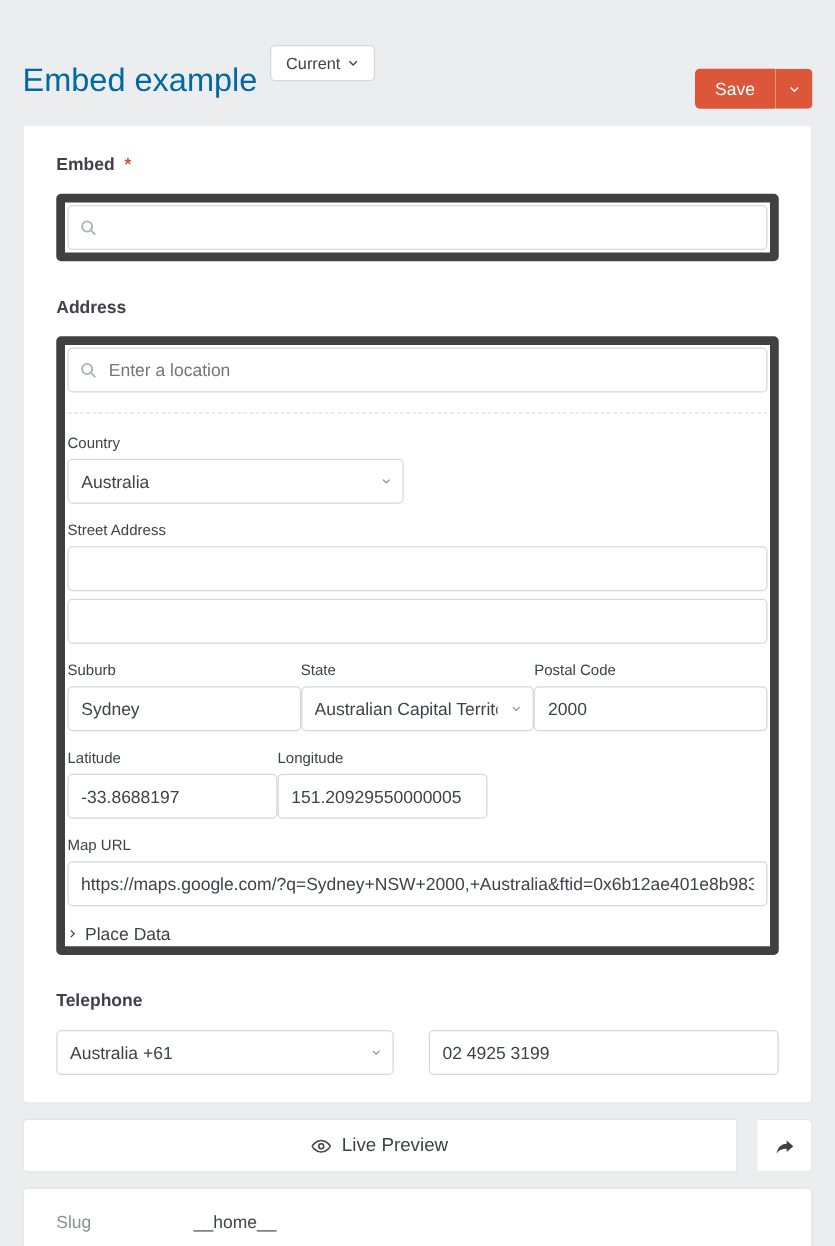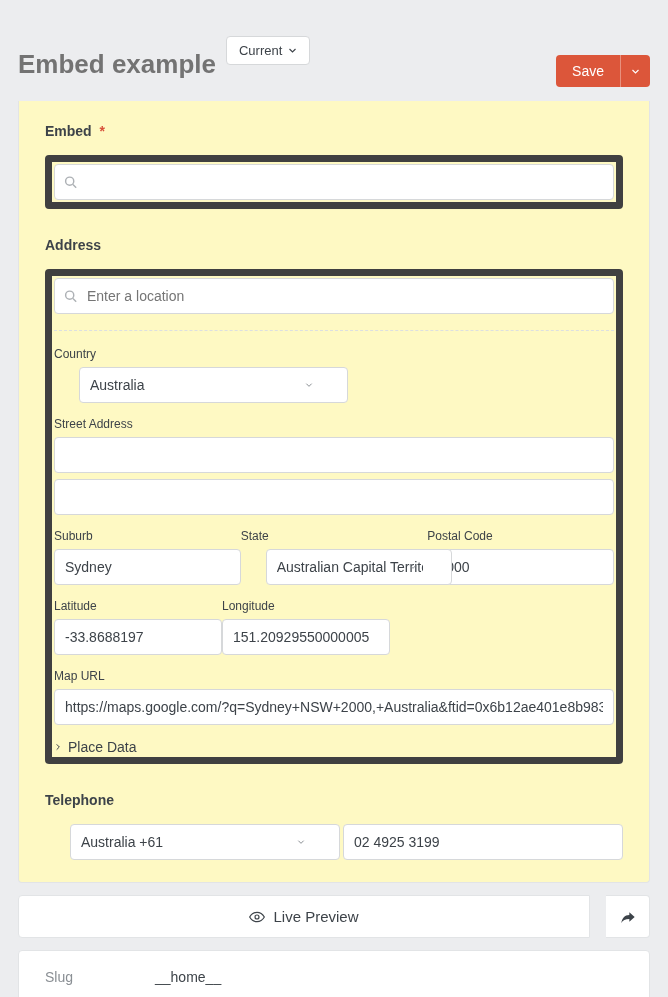--- a/index.html
+++ b/index.html
@@ -1,45 +1,45 @@
 <!DOCTYPE html>
 <html><head>
 <meta charset="utf-8">
 <style>
   * { box-sizing: border-box; margin: 0; padding: 0; }
   html, body { font-family: -apple-system, BlinkMacSystemFont, "Segoe UI", Helvetica, Arial, sans-serif; background: #ecedef; color: #3d4349; font-size: 14px; }
   body { width: 668px; }
 
   
   .top-bar { background: #ecedef; padding: 14px 18px; display: flex; align-items: center; gap: 10px; }
-  .page-title { font-size: 26px; font-weight: 700; color: #737373; flex: 0 0 auto; margin-top: 28px; }
+  .page-title { font-size: 26px; font-weight: 400; color: #0369a1; flex: 0 0 auto; margin-top: 28px; }
   .current-pill { background: #fff; border: 1px solid #d6d8da; border-radius: 4px; padding: 6px 12px; font-size: 13px; color: #3d4349; display: inline-flex; align-items: center; gap: 6px; cursor: pointer; }
   .spacer { flex: 1; }
   .save-group { display: flex; margin-top: 41px; }
   .save-btn { background: #dc563a; color: #fff; border: none; border-radius: 4px 0 0 4px; padding: 8px 16px; font-size: 14px; font-weight: 500; cursor: pointer; }
   .save-caret { background: #dc563a; color: #fff; border: none; border-left: 1px solid rgba(255,255,255,.35); border-radius: 0 4px 4px 0; padding: 8px 10px; cursor: pointer; display:flex; align-items:center;}
   svg { display: block; }
 
   
-  .panel { background: #fef9c3; border: 1px solid #e2e4e6; margin: 0 18px 12px 18px; border-radius: 4px; padding: 22px 26px; }
+  .panel { background: #ffffff; border: 1px solid #e2e4e6; margin: 0 18px 12px 18px; border-radius: 4px; padding: 22px 26px; }
   .field-heading { font-weight: 600; color: #3d4349; margin-bottom: 16px; }
   .field-heading .req { color: #d7513a; margin-left: 4px; }
 
   .subsection-box { border: 7px solid #404040; border-radius: 4px; padding: 2px; }
   .sublabel { font-size: 12px; color: #3d4349; margin-bottom: 6px; }
   .row { display: flex; }
   .col { flex: 1 1 0; }
   .mt { margin-top: 14px; }
 
   input[type="text"], .text-input, .select {
     width: 100%; background: #fff; border: 1px solid #d6d8da; border-radius: 4px;
     padding: 9px 10px; font-size: 14px; color: #3d4349;
   }
   .text-input.icon-left { padding-left: 32px; }
-  .select { appearance: none; -webkit-appearance: none; background-image: none; cursor: pointer; padding-right: 28px; margin-left: 25px; }
+  .select { appearance: none; -webkit-appearance: none; background-image: none; cursor: pointer; padding-right: 28px; }
   .select-wrap { position: relative; }
   .select-wrap .chev-icon { position: absolute; right: 10px; top: 50%; transform: translateY(-50%); color: #8a8f94; pointer-events: none; }
   .input-wrap { position: relative; }
   .input-wrap .inner-icon { position: absolute; left: 10px; top: 50%; transform: translateY(-50%); color: #adb1b5; }
 
   .dashed { border-bottom: 1px dashed #dcdfe1; margin: 16px 0; }
 
   .place-data-row { display: flex; align-items: center; gap: 6px; cursor: pointer; color: #3d4349; font-size: 14px; }
 
   

